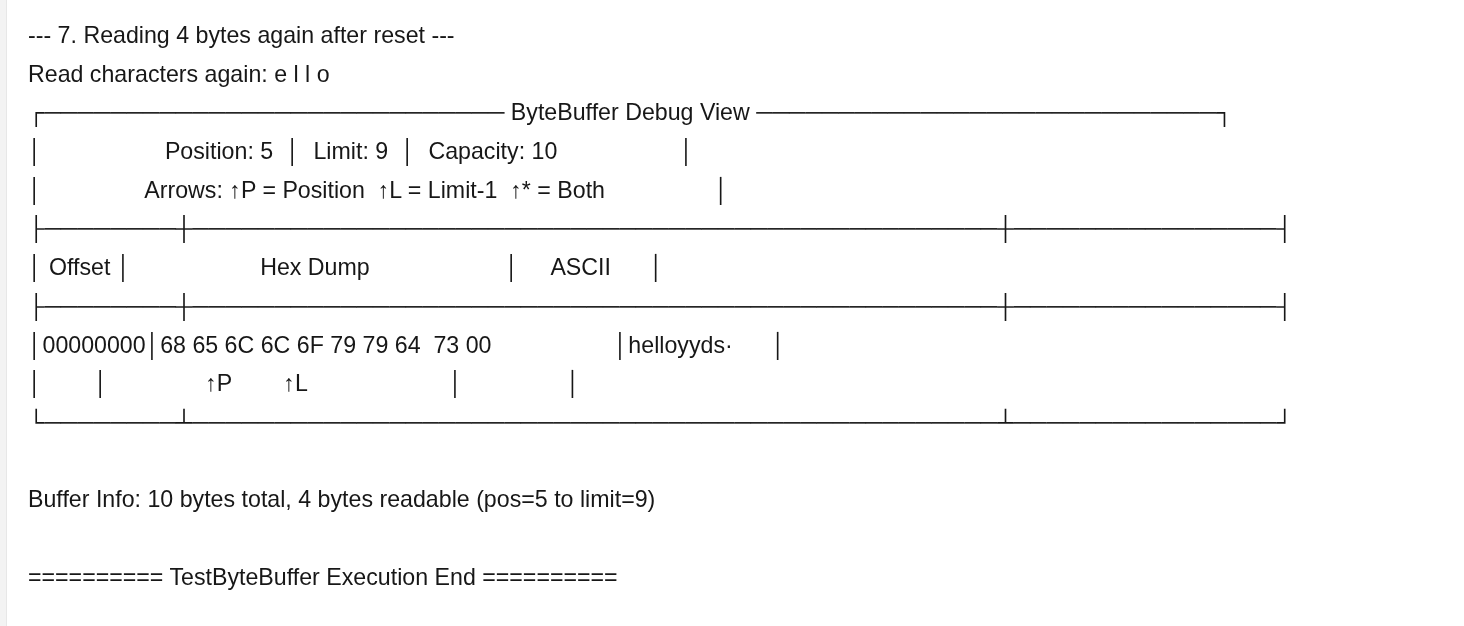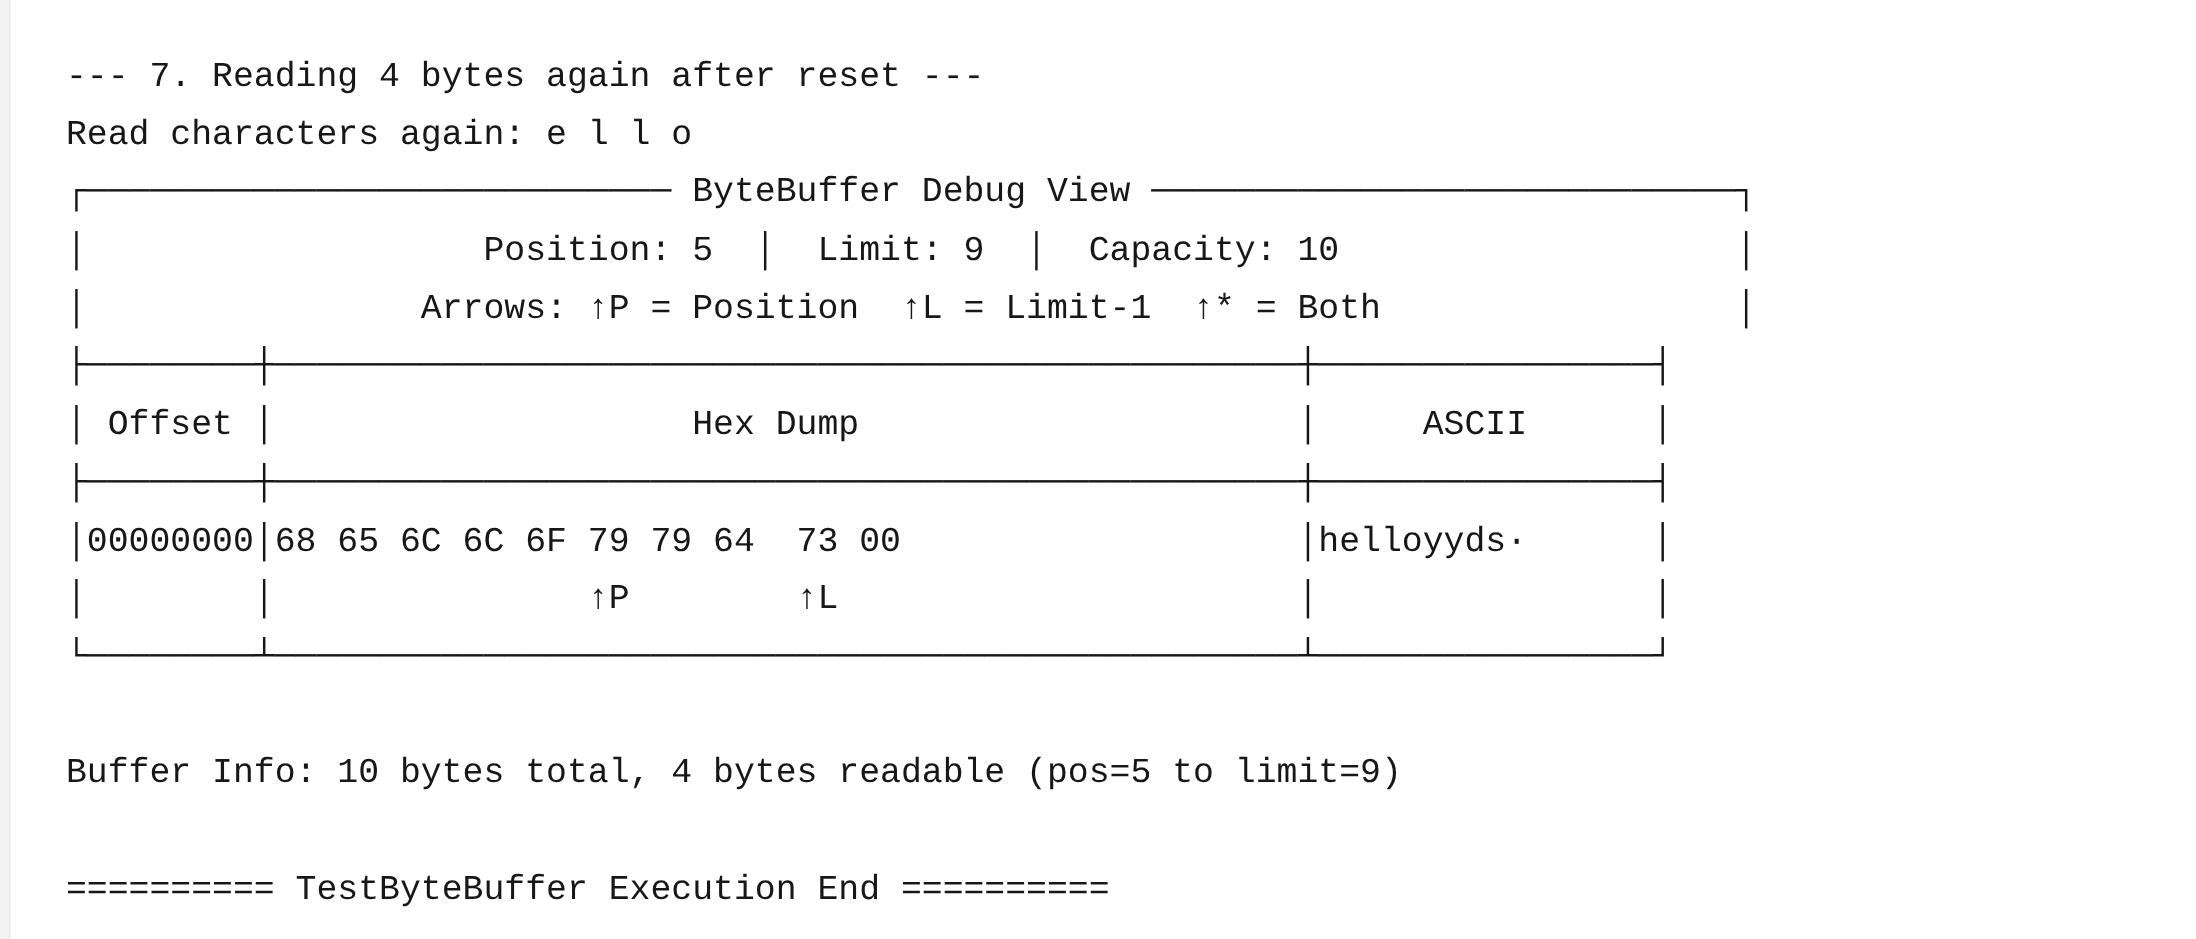--- a/index.html
+++ b/index.html
@@ -20,22 +20,22 @@
     top: 0;
     width: 6px;
     height: 626px;
     background: #f3f3f3;
     border-right: 1px solid #e7e7e7;
   }
   .term {
     position: absolute;
     left: 28px;
     top: 16px;
-    margin: 16px;
-    font-family: Liberation Mono, monospace;
+    margin: 0;
+    font-family: Liberation Sans, sans-serif;
     font-size: 23.2px;
     line-height: 38.7px;
     color: #171717;
     letter-spacing: 0;
   }
   .line {
     height: 38.7px;
     white-space: pre;
   }
 </style>

